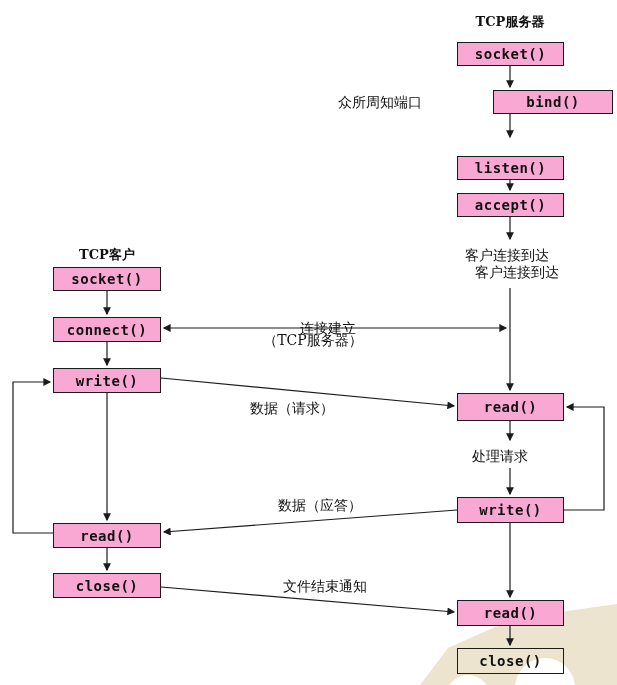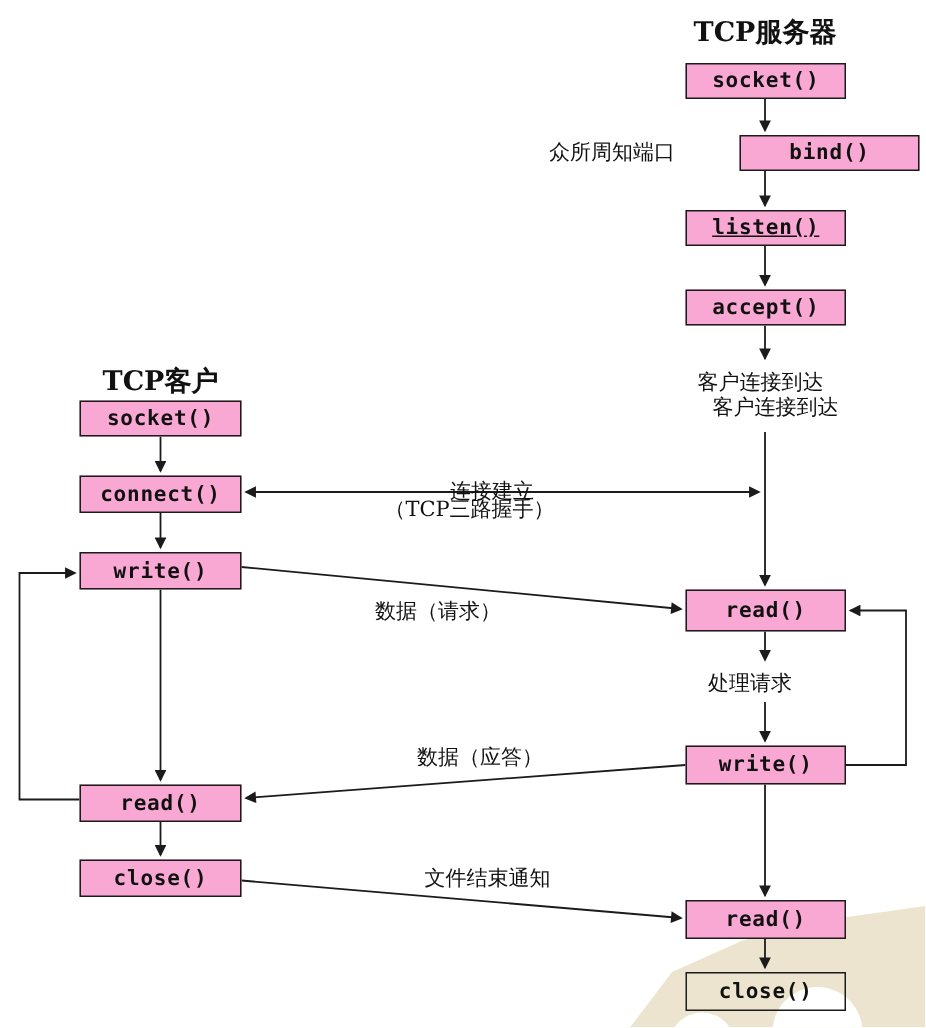--- a/index.html
+++ b/index.html
@@ -15,22 +15,22 @@
     display:flex; align-items:center; justify-content:center;
     font-family:"DejaVu Sans Mono","Liberation Mono",monospace;
     font-size:14px; font-weight:600; letter-spacing:0.5px;
     white-space:nowrap;
   }
   .box.on-watermark { background:transparent; }
   .lbl {
     position:absolute; font-size:14px; line-height:17px;
     white-space:nowrap; text-align:center;
   }
-  .title { font-weight:bold; font-size:18px; }
-  .right-align { text-align:right; }
+  .title { font-weight:bold; font-size:13px; }
+  .right-align { text-align:left; }
   svg line, svg polyline { stroke:#1b1b1b; stroke-width:1.2; fill:none; }
 </style>
 </head>
 <body>
 
 <div id="stage">
 
   <svg id="arrow-layer" viewBox="0 0 617 685" xmlns="http://www.w3.org/2000/svg">
     <defs>
       <marker id="ah" viewBox="0 0 10 10" refX="8.5" refY="5" markerWidth="9" markerHeight="6.5" orient="auto-start-reverse">
@@ -67,40 +67,40 @@
     <line x1="161" y1="378" x2="454" y2="406" marker-end="url(#ah)"></line>
     <line x1="457" y1="510" x2="164" y2="532" marker-end="url(#ah)"></line>
     <line x1="161" y1="587" x2="454" y2="612" marker-end="url(#ah)"></line>
   </svg>
 
   <div class="lbl title" style="left:450px; top:13px; width:120px;">TCP服务器</div>
   <div class="lbl title" style="left:47px; top:246px; width:120px;text-align:center;">TCP客户</div>
 
   <div class="box" style="left:457px; top:42px;  width:107px; height:24px;">socket()</div>
   <div class="box" style="left:457px; top:90px;  width:120px; height:24px;margin-left:36px;">bind()</div>
-  <div class="box" style="left:457px; top:140px; width:107px; height:24px;text-decoration:underline;">listen()</div>
+  <div class="box" style="left:457px; top:156px; width:107px; height:24px;">listen()</div>
   <div class="box" style="left:457px; top:193px; width:107px; height:24px;">accept()</div>
   <div class="box" style="left:457px; top:393px; width:107px; height:28px;">read()</div>
   <div class="box" style="left:457px; top:497px; width:107px; height:26px;">write()</div>
   <div class="box" style="left:457px; top:600px; width:107px; height:26px;">read()</div>
   <div class="box on-watermark" style="left:457px; top:648px; width:107px; height:26px;">close()</div>
 
   <div class="box" style="left:53px; top:267px; width:108px; height:24px;">socket()</div>
   <div class="box" style="left:53px; top:317px; width:108px; height:25px;">connect()</div>
   <div class="box" style="left:53px; top:368px; width:108px; height:25px;">write()</div>
   <div class="box" style="left:53px; top:523px; width:108px; height:25px;">read()</div>
   <div class="box" style="left:53px; top:573px; width:108px; height:25px;">close()</div>
 
   <div class="lbl right-align" style="left:338px; top:94px; width:112px;">众所周知端口</div>
 
   <div class="lbl" style="left:442px; top:247px; width:130px;">客户连接到达</div>
   <div class="lbl" style="left:442px; top:264px; width:150px;">客户连接到达</div>
 
   <div class="lbl" style="left:440px; top:448px; width:120px;">处理请求</div>
 
   <div class="lbl" style="left:268px; top:320px; width:120px;">连接建立</div>
-  <div class="lbl" style="left:233px; top:332px; width:160px;">（TCP三路握手）</div>
+  <div class="lbl" style="left:233px; top:332px; width:160px;">（TCP服务器）</div>
 
   <div class="lbl" style="left:232px; top:368px; width:120px;margin-top:32px;">数据（请求）</div>
   <div class="lbl" style="left:260px; top:497px; width:120px;">数据（应答）</div>
   <div class="lbl" style="left:262px; top:578px; width:126px;">文件结束通知</div>
 
 </div>
 
 </body></html>

